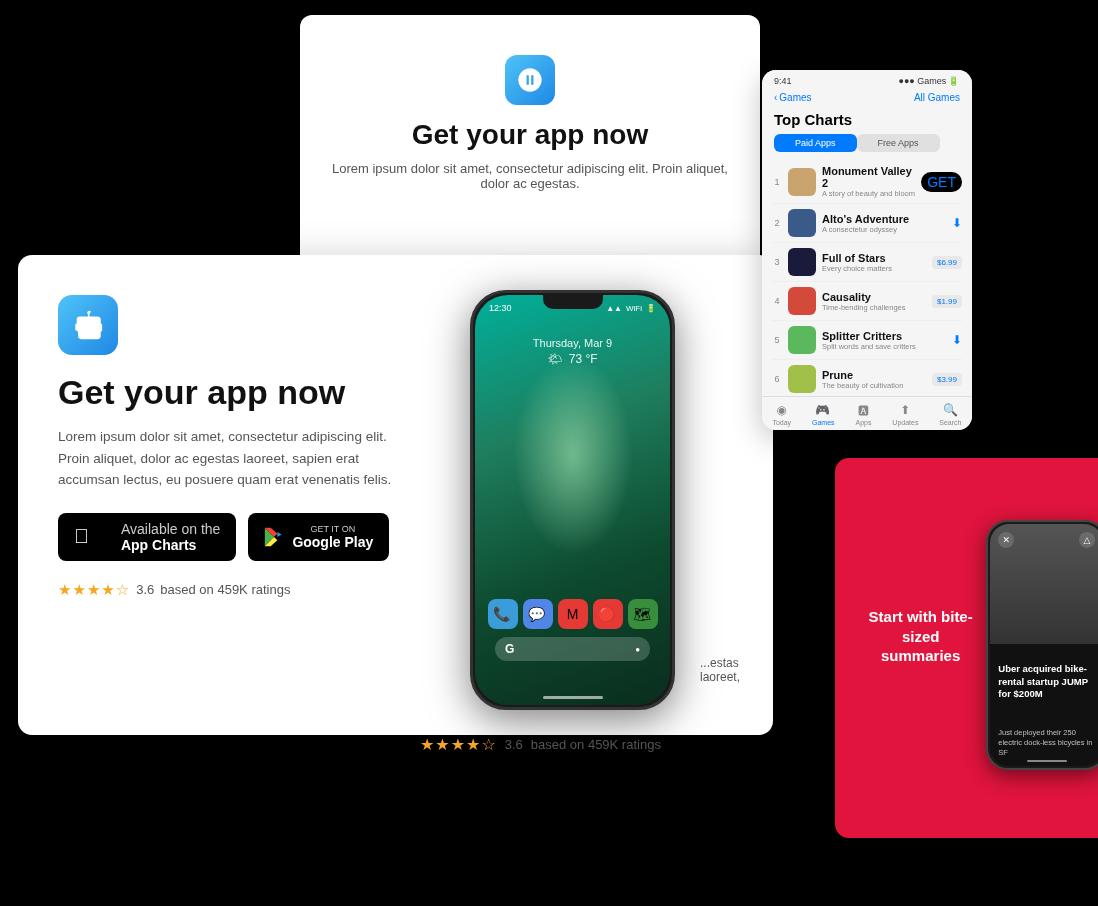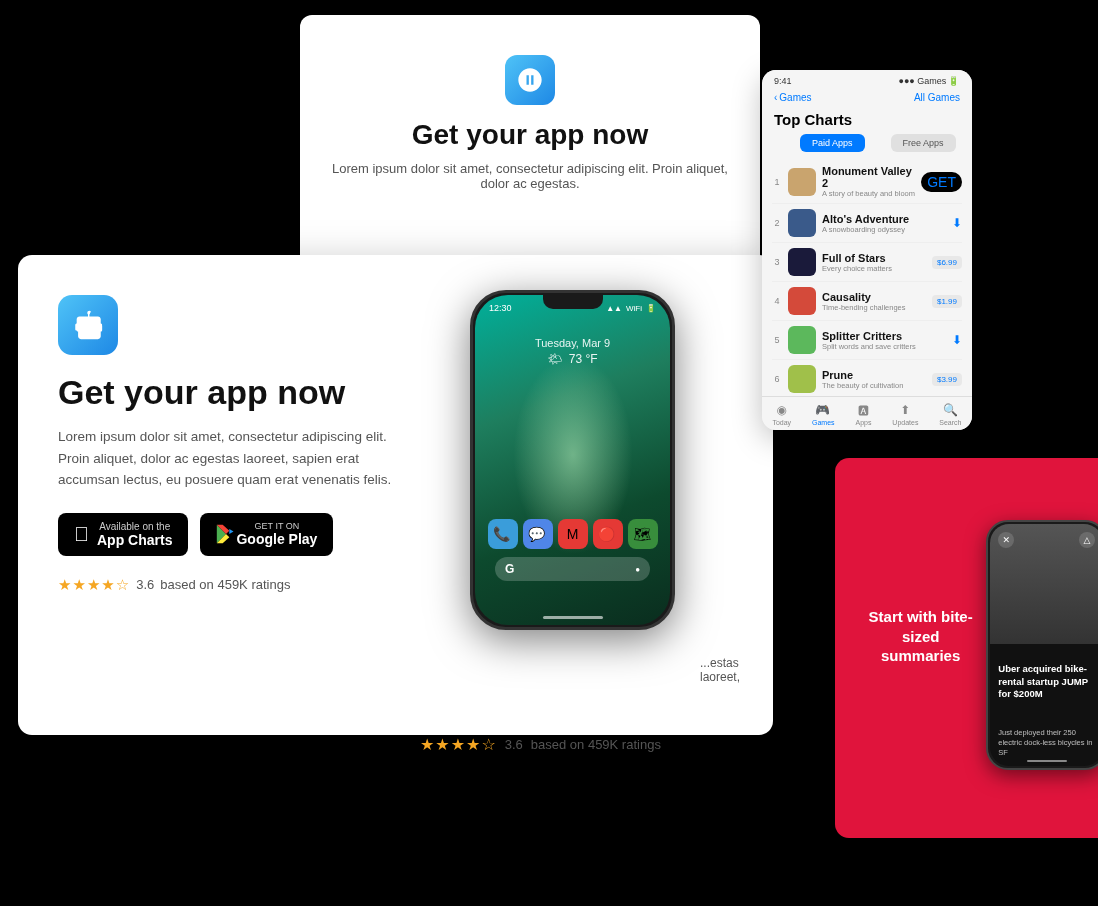--- a/index.html
+++ b/index.html
@@ -110,33 +110,33 @@
       color: #fff;
       border: none;
       border-radius: 8px;
       padding: 8px 16px;
       display: flex;
       align-items: center;
       gap: 8px;
       cursor: pointer;
       font-size: 11px;
     }
-    .btn-app-store .small-text { font-size: 10px; color: #ccc; display: block; }
+    .btn-app-store .small-text { font-size: 14px; color: #ccc; display: block; margin-left: 24px; }
     .btn-app-store .big-text { font-size: 14px; font-weight: 600; display: block; }
     .btn-app-store .apple-icon { font-size: 20px; }
 
     .btn-google-play {
       background: #000;
       color: #fff;
       border: none;
       border-radius: 8px;
       padding: 8px 16px;
       display: flex;
       align-items: center;
-      gap: 0;
+      gap: 8px;
       cursor: pointer;
     }
     .btn-google-play .small-text { font-size: 9px; color: #ccc; display: block; }
     .btn-google-play .big-text { font-size: 14px; font-weight: 600; display: block; }
     .play-icon {
       width: 20px;
       height: 20px;
     }
 
     .rating-row {
@@ -151,21 +151,21 @@
     
     .phone-mockup {
       position: absolute;
       top: 290px;
       left: 470px;
       width: 205px;
       height: 420px;
     }
     .phone-body {
       width: 205px;
-      height: 340px;
+      height: 420px;
       background: #1a1a1a;
       border-radius: 36px;
       border: 3px solid #333;
       position: relative;
       overflow: hidden;
       box-shadow: 0 10px 40px rgba(0,0,0,0.5);
     }
     .phone-screen {
       position: absolute;
       top: 2px;
@@ -302,24 +302,23 @@
       color: #000;
       padding: 4px 12px 6px;
     }
     .as-tabs {
       display: flex;
       gap: 0;
       padding: 0 12px 8px;
     }
     .as-tab {
       font-size: 9px;
-      padding: 4px 12px;
+      padding: 4px 21px;
       border-radius: 6px;
       cursor: pointer;
-      margin-left: 26px;
     }
     .as-tab.active {
       background: #007aff;
       color: #fff;
     }
     .as-tab.inactive {
       background: #e0e0e0;
       color: #555;
     }
     .as-list { padding: 0 10px; }
@@ -573,21 +572,21 @@
       <div class="phone-status-bar">
         <span>12:30</span>
         <div style="display:flex;gap:4px;align-items:center;">
           <span style="font-size:8px;">▲▲</span>
           <span style="font-size:8px;">WiFi</span>
           <span style="font-size:8px;">🔋</span>
         </div>
       </div>
       <div class="phone-date">
         <div class="day">
-          <span>Tuesday, Mar 9</span>
+          <span>Thursday, Mar 9</span>
         </div>
         <div class="temp">
           <span>🌤</span>
           <span>73 °F</span>
         </div>
       </div>
       <div class="phone-light-effect"></div>
       <div class="phone-app-icons">
         <div class="phone-icons-row">
           <div class="app-icon-dot" style="background:#3a9dda;">📞</div>
@@ -630,21 +629,21 @@
         <div class="as-app-name">Monument Valley 2</div>
         <div class="as-app-sub">A story of beauty and bloom</div>
       </div>
       <span class="as-get">GET</span>
     </div>
       <div class="as-item">
       <span class="as-num">2</span>
       <div class="as-app-icon" style="background:#3a5a8a;"></div>
       <div class="as-app-info">
         <div class="as-app-name">Alto's Adventure</div>
-        <div class="as-app-sub">A snowboarding odyssey</div>
+        <div class="as-app-sub">A consectetur odyssey</div>
       </div>
       <span class="as-download">⬇</span>
     </div>
       <div class="as-item">
       <span class="as-num">3</span>
       <div class="as-app-icon" style="background:#1a1a3a;"></div>
       <div class="as-app-info">
         <div class="as-app-name">Full of Stars</div>
         <div class="as-app-sub">Every choice matters</div>
       </div>

